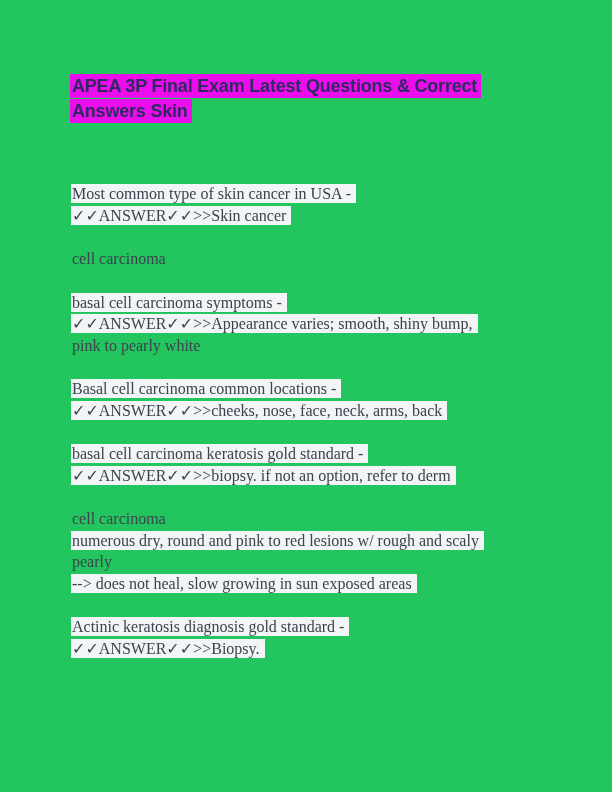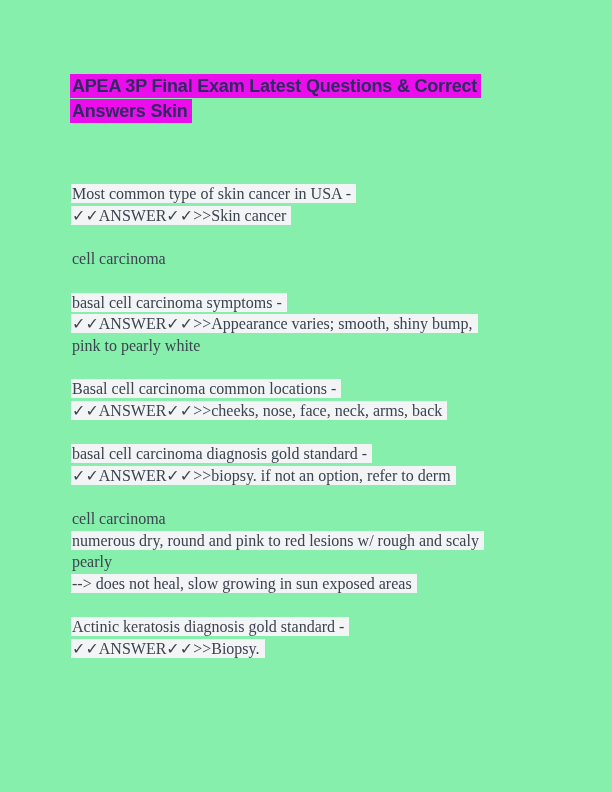--- a/index.html
+++ b/index.html
@@ -6,21 +6,21 @@
     --title-hl:#EB0DEB;
     --title-fg:#302A63;
     --body-fg:#3B434E;
     --line-hl:#F2F4F6;
   }
   html,body{margin:0;padding:0;background:#888;}
   .page{
     position:relative;
     width:612px;height:792px;
     margin:0 auto;
-    background:#86efac;
+    background:#22c55e;
     overflow:hidden;
     font-family:"Liberation Serif", serif;
   }
   .doc-title{
     position:absolute;
     left:72px;top:74px;
     width:430px;
     font-family:"Liberation Sans", sans-serif;
     font-weight:bold;
     font-size:18px;
@@ -71,21 +71,21 @@
       <div class="para">
         <div class="line"><span class="line-text hl">basal cell carcinoma symptoms -</span></div>
         <div class="line"><span class="line-text hl">✓✓ANSWER✓✓&gt;&gt;Appearance varies; smooth, shiny bump,</span></div>
         <div class="line"><span class="line-text">pink to pearly white</span></div>
       </div>
       <div class="para">
         <div class="line"><span class="line-text hl">Basal cell carcinoma common locations -</span></div>
         <div class="line"><span class="line-text hl">✓✓ANSWER✓✓&gt;&gt;cheeks, nose, face, neck, arms, back</span></div>
       </div>
       <div class="para">
-        <div class="line"><span class="line-text hl">basal cell carcinoma diagnosis gold standard -</span></div>
+        <div class="line"><span class="line-text hl">basal cell carcinoma keratosis gold standard -</span></div>
         <div class="line"><span class="line-text hl">✓✓ANSWER✓✓&gt;&gt;biopsy. if not an option, refer to derm</span></div>
       </div>
       <div class="para">
         <div class="line"><span class="line-text">cell carcinoma</span></div>
         <div class="line"><span class="line-text hl">numerous dry, round and pink to red lesions w/ rough and scaly</span></div>
         <div class="line"><span class="line-text">pearly</span></div>
         <div class="line"><span class="line-text hl">--&gt; does not heal, slow growing in sun exposed areas</span></div>
       </div>
       <div class="para">
         <div class="line"><span class="line-text hl">Actinic keratosis diagnosis gold standard -</span></div>

